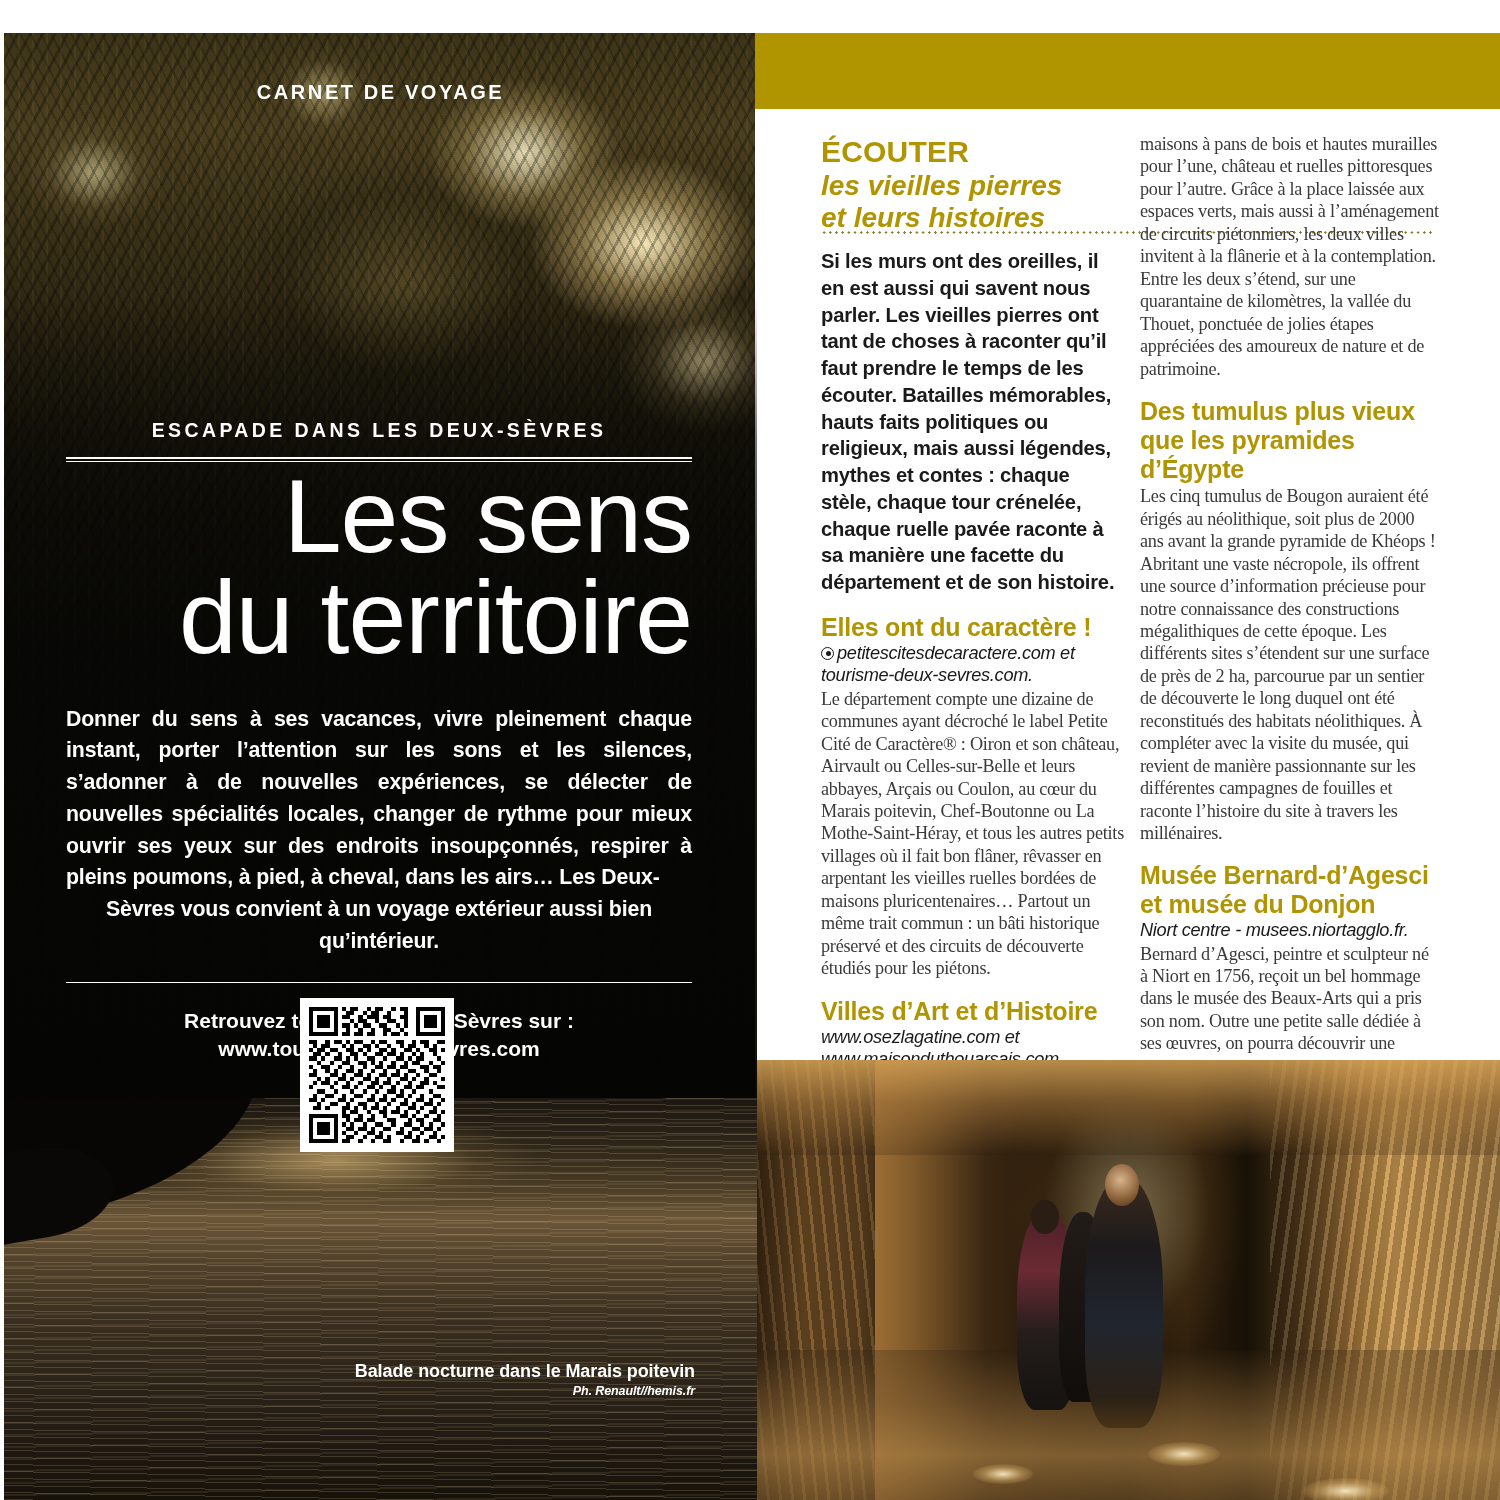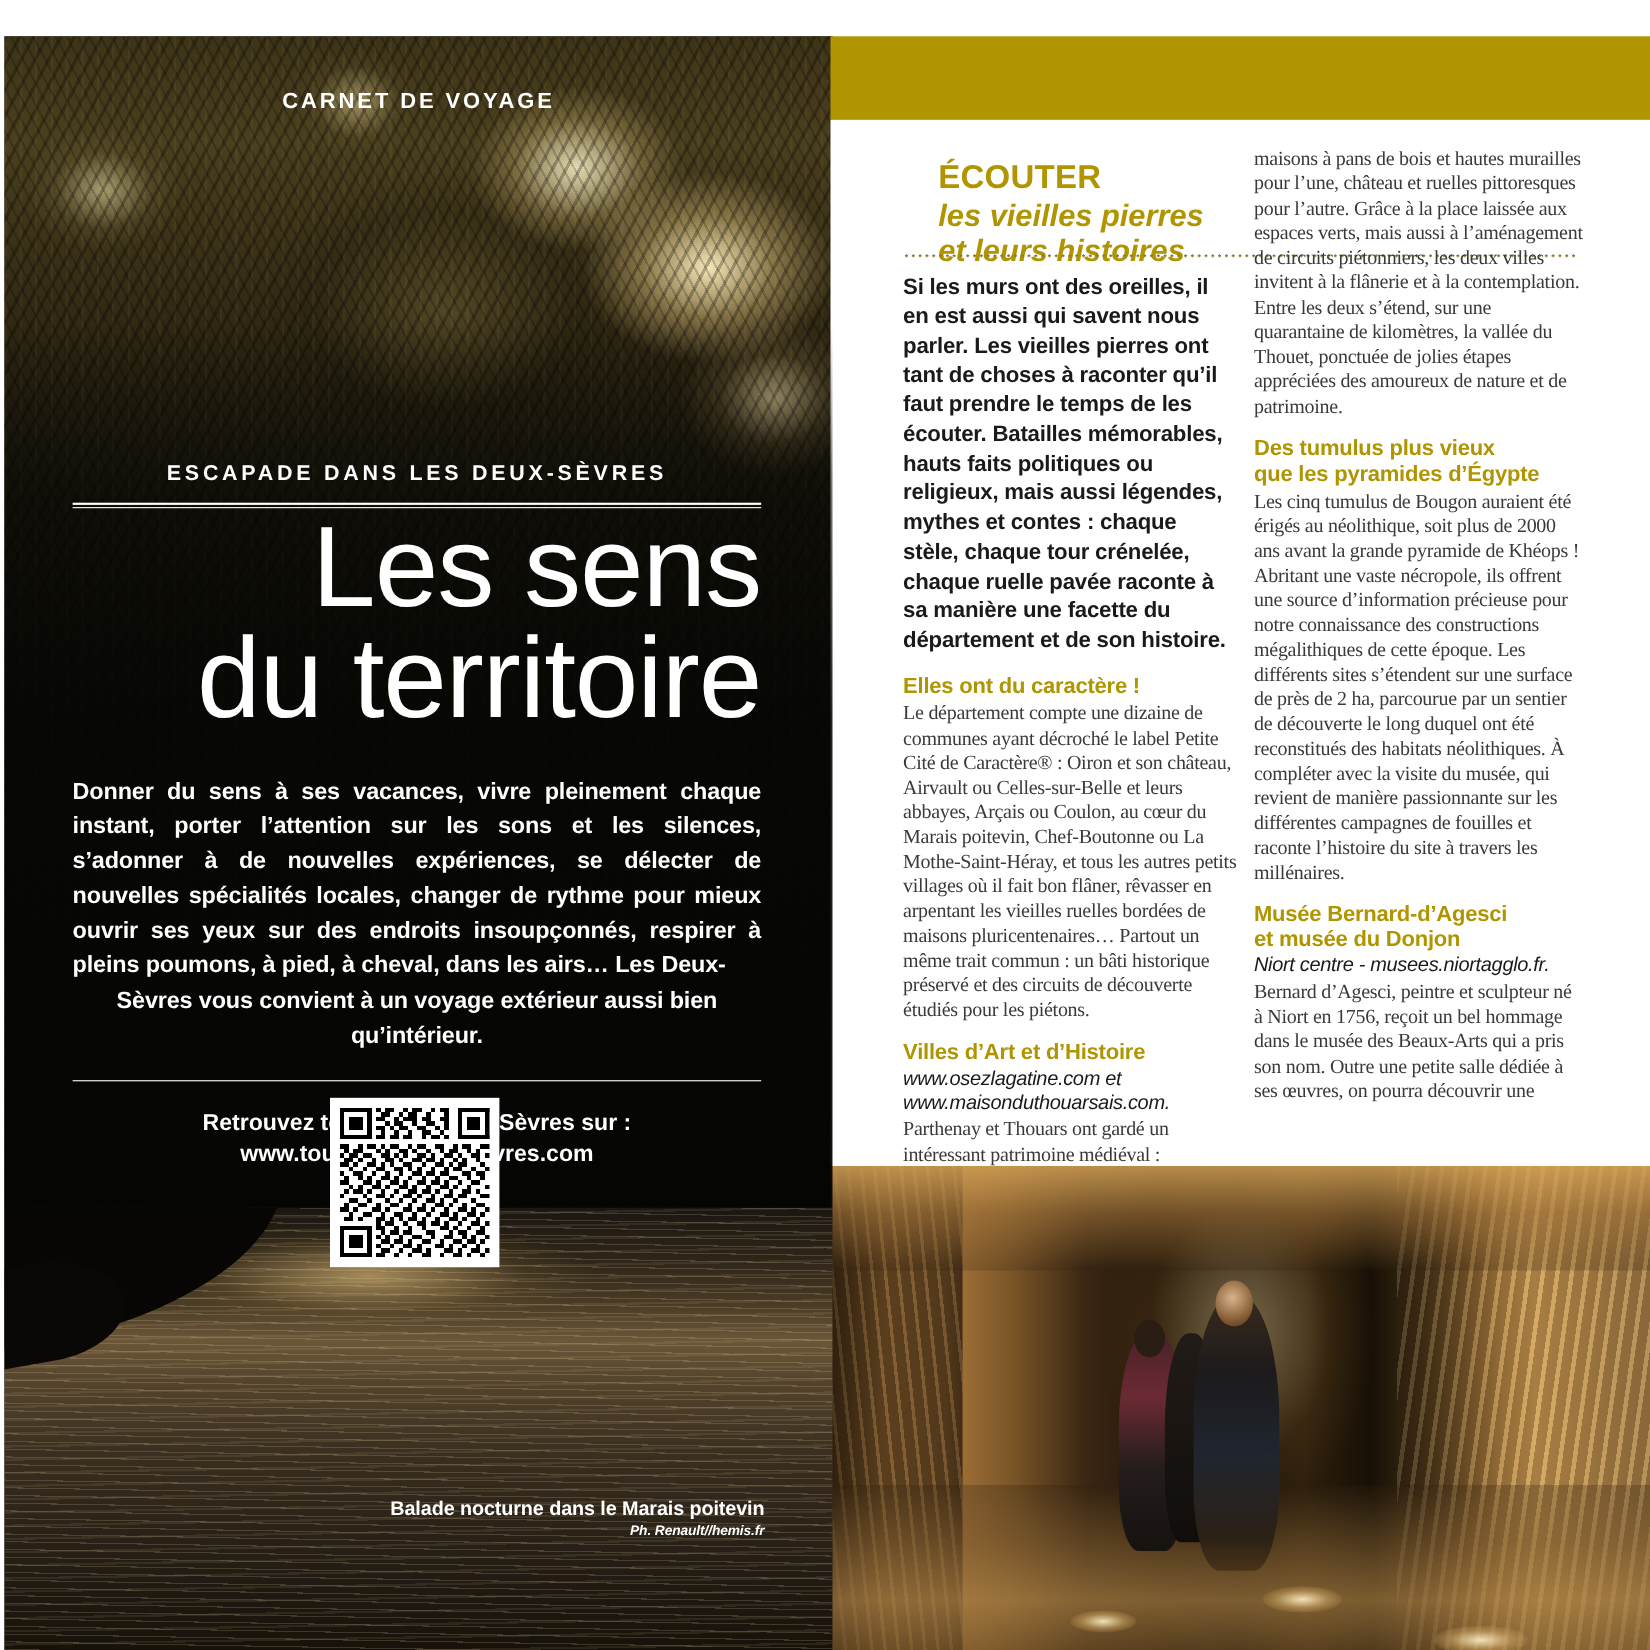--- a/index.html
+++ b/index.html
@@ -225,23 +225,22 @@
 
   .right-col {
     position: absolute;
     left: 755px; top: 109px;
     width: 745px; height: 951px;
     background: #ffffff;
   }
 
   .section-head {
     position: absolute;
-    left: 66px; top: 36px;
+    left: 66px; top: 26px;
     width: 310px;
-    margin-left: 32px;
   }
   .sec-title {
     color: #b09400;
     font-size: 30px;
     font-weight: bold;
     letter-spacing: 0.2px;
   }
   .sec-sub {
     color: #b09400;
     font-size: 28px;
@@ -275,21 +274,21 @@
   .lead {
     font-size: 20.2px;
     line-height: 1.325;
     font-weight: bold;
     color: #1a1a1a;
     letter-spacing: -0.2px;
   }
 
   .sub-head {
     color: #b09400;
-    font-size: 20px;
+    font-size: 25px;
     font-weight: bold;
     line-height: 1.16;
     margin-top: 17px;
     letter-spacing: -0.2px;
   }
   .sub-head.tight { margin-top: 16px; }
 
   .contact {
     font-size: 18.2px;
     font-style: italic;
@@ -804,20 +803,21 @@
         <div>et leurs histoires</div>
       </div>
     </div>
 
     <div class="dotted-rule"></div>
 
     <div class="col-a">
       <div class="lead">Si les murs ont des oreilles, il en est aussi qui savent nous parler. Les vieilles pierres ont tant de choses à raconter qu’il faut prendre le temps de les écouter. Batailles mémorables, hauts faits politiques ou religieux, mais aussi légendes, mythes et contes : chaque stèle, chaque tour crénelée, chaque ruelle pavée raconte à sa manière une facette du département et de son histoire.</div>
 
       <div class="sub-head">Elles ont du caractère !</div>
+      <div class="contact"><span class="icon-glob"></span><span>petitescitesdecaractere.com et tourisme-deux-sevres.com.</span></div>
       <div class="body spaced">Le département compte une dizaine de communes ayant décroché le label Petite Cité de Caractère® : Oiron et son château, Airvault ou Celles-sur-Belle et leurs abbayes, Arçais ou Coulon, au cœur du Marais poitevin, Chef-Boutonne ou La Mothe-Saint-Héray, et tous les autres petits villages où il fait bon flâner, rêvasser en arpentant les vieilles ruelles bordées de maisons pluricentenaires… Partout un même trait commun : un bâti historique préservé et des circuits de découverte étudiés pour les piétons.</div>
 
       <div class="sub-head">Villes d’Art et d’Histoire</div>
       <div class="contact">
         <div>www.osezlagatine.com et</div>
         <div>www.maisonduthouarsais.com.</div>
       </div>
       <div class="body spaced">Parthenay et Thouars ont gardé un intéressant patrimoine médiéval :</div>
     </div>
 

